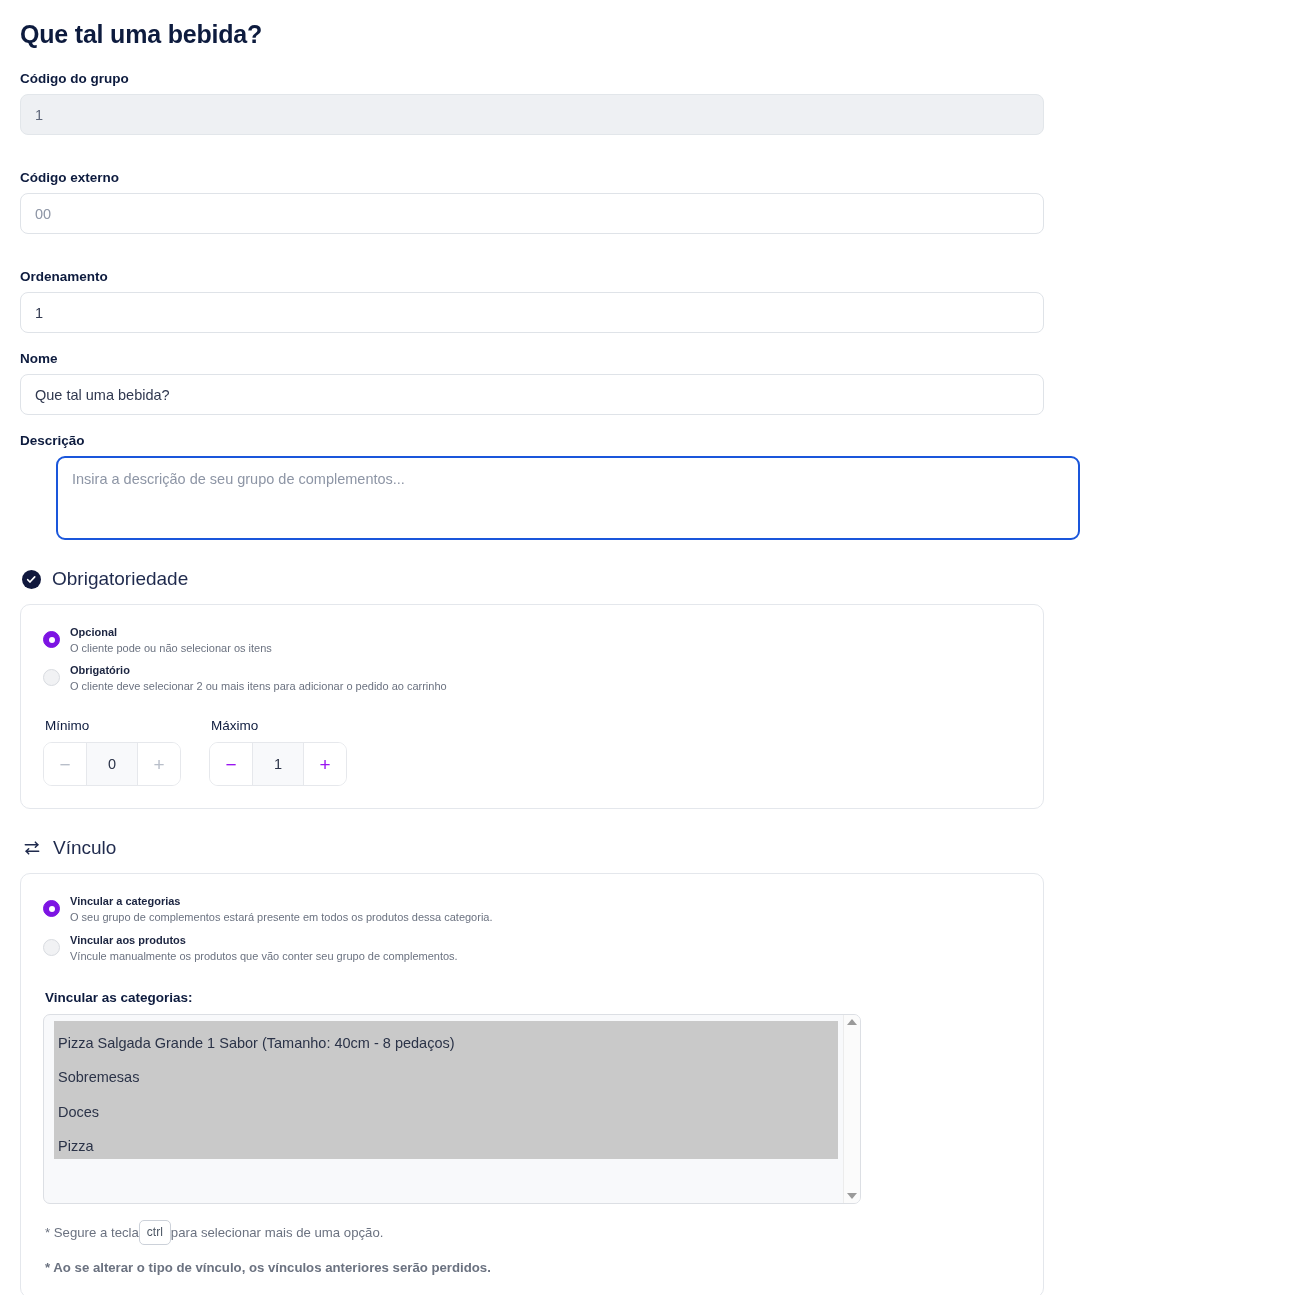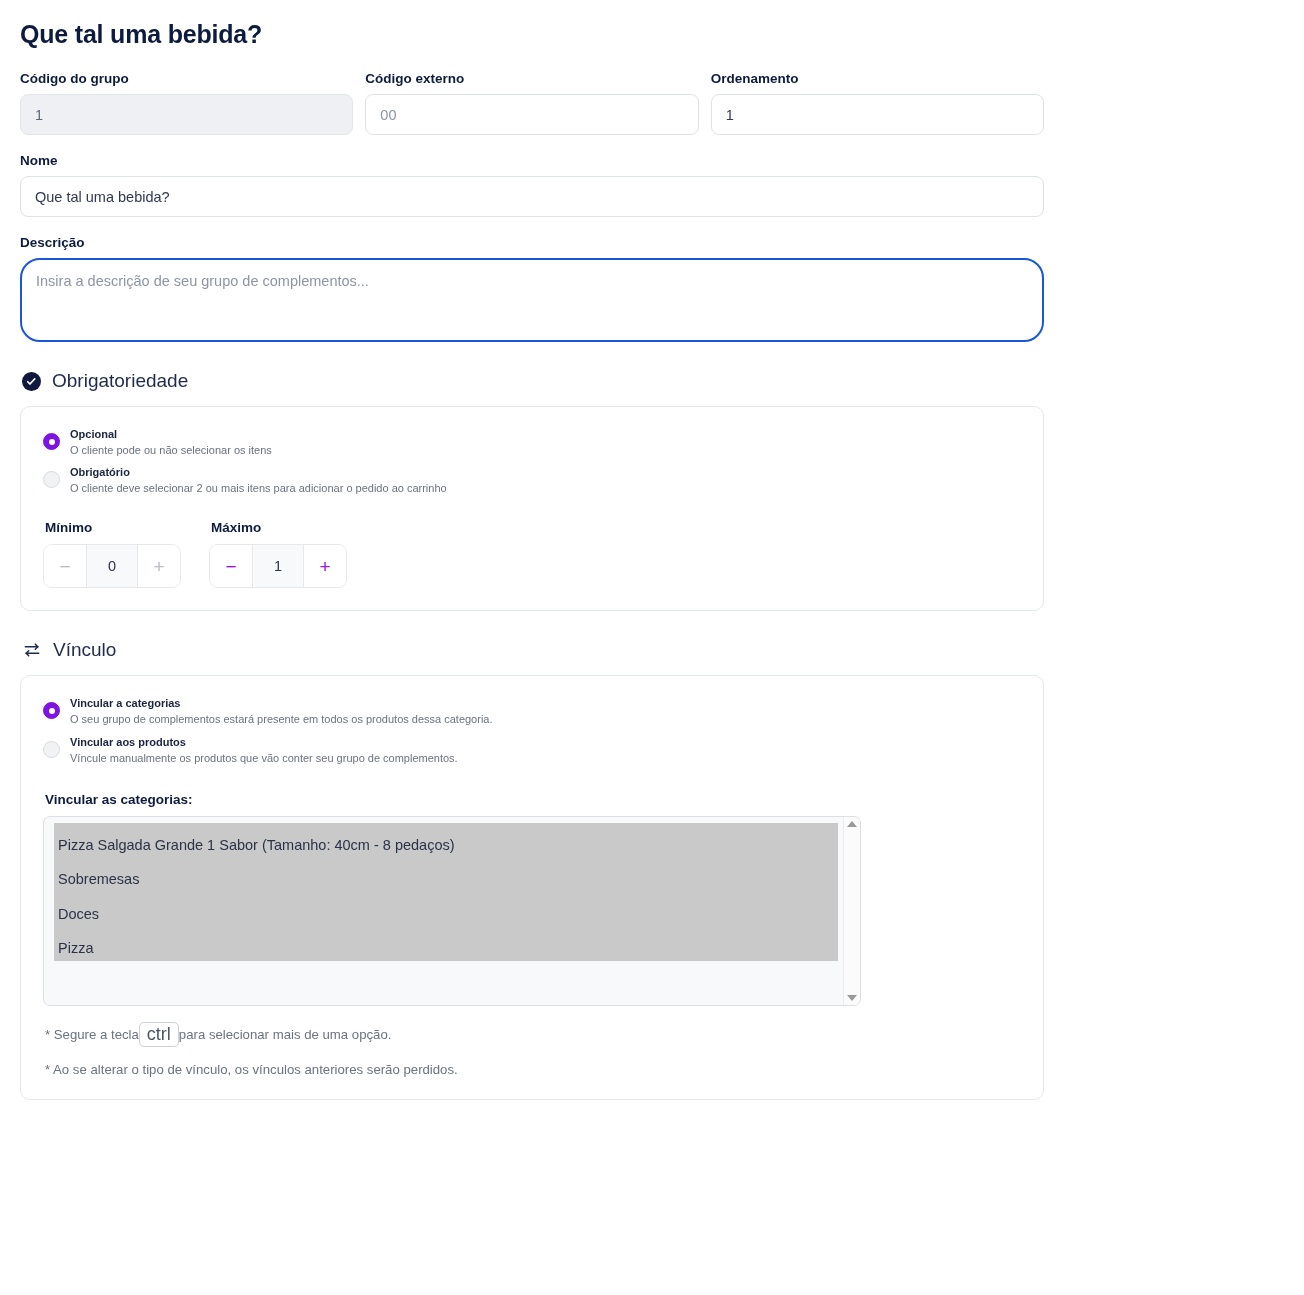--- a/index.html
+++ b/index.html
@@ -25,22 +25,23 @@
     font-size: 25px;
     font-weight: bold;
     color: #0d1b3e;
     margin: 0 0 22px 0;
     letter-spacing: -0.2px;
   }
 
   
   .row3 {
     display: flex;
-    gap: 12px;
+    gap: 35px;
     margin-bottom: 18px;
+    flex-direction: column;
   }
   .field { flex: 1 1 0; min-width: 0; }
   .field-label {
     display: block;
     font-size: 13.5px;
     font-weight: bold;
     color: #0d1b3e;
     margin-bottom: 8px;
   }
   .input {
@@ -63,29 +64,30 @@
     color: #5d6679;
   }
   .row1 { margin-bottom: 18px; }
 
   .textarea-wrap { margin-bottom: 8px; }
   .textarea {
     display: block;
     width: 100%;
     height: 84px;
     border: 2px solid #1a56db;
-    border-radius: 20px;
+    border-radius: 9px;
     background: #ffffff;
     font-family: "Liberation Sans", sans-serif;
     font-size: 14.5px;
     color: #30384f;
     padding: 12px 14px;
     resize: none;
     outline: none;
     line-height: 1.35;
+    margin-left: 36px;
   }
   .textarea::placeholder { color: #8d95a5; }
 
   
   .section-head {
     display: flex;
     align-items: center;
     gap: 11px;
     margin: 28px 0 14px 2px;
   }
@@ -159,21 +161,21 @@
 
   
   .steppers {
     display: flex;
     gap: 28px;
     margin-top: 24px;
   }
   .stepper-block { }
   .stepper-label {
     font-size: 13.5px;
-    font-weight: bold;
+    font-weight: normal;
     color: #0d1b3e;
     margin-bottom: 9px;
     margin-left: 2px;
   }
   .stepper {
     display: flex;
     align-items: stretch;
     border: 1px solid #e6e8ec;
     border-radius: 9px;
     overflow: hidden;
@@ -263,32 +265,32 @@
   
   .note {
     font-size: 13.2px;
     color: #6b7280;
     margin-top: 16px;
     margin-left: 2px;
     display: flex;
     align-items: center;
     flex-wrap: wrap;
   }
-  .note.second { margin-top: 15px; }
+  .note.second { margin-top: 15px; font-weight: bold; }
   .kbd {
     display: inline-flex;
     align-items: center;
     justify-content: center;
     min-width: 30px;
     height: 25px;
     padding: 0 7px;
     border: 1px solid #ccd1d9;
     border-radius: 5px;
     background: #ffffff;
-    font-size: 18px;
+    font-size: 12px;
     color: #4b5563;
     font-family: "Liberation Sans", sans-serif;
   }
 </style>
 </head>
 <body>
 
 <div class="page">
 
   <h1 class="page-title">Que tal uma bebida?</h1>

